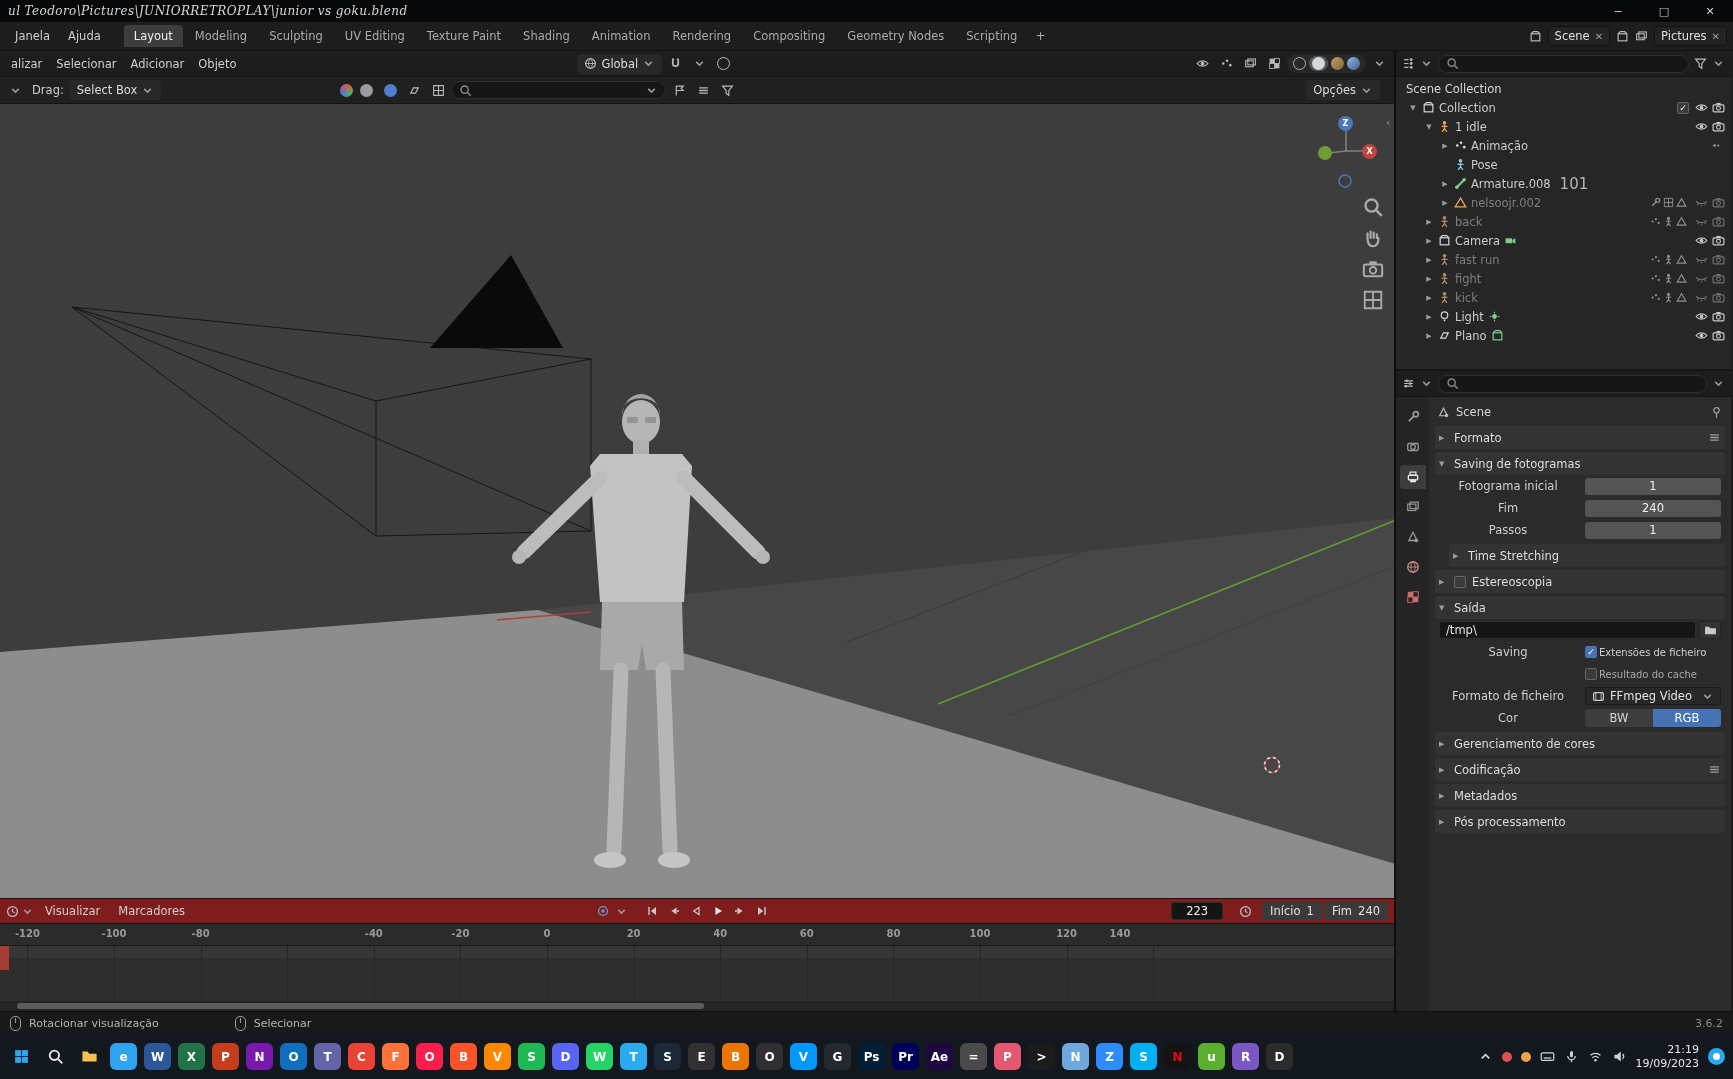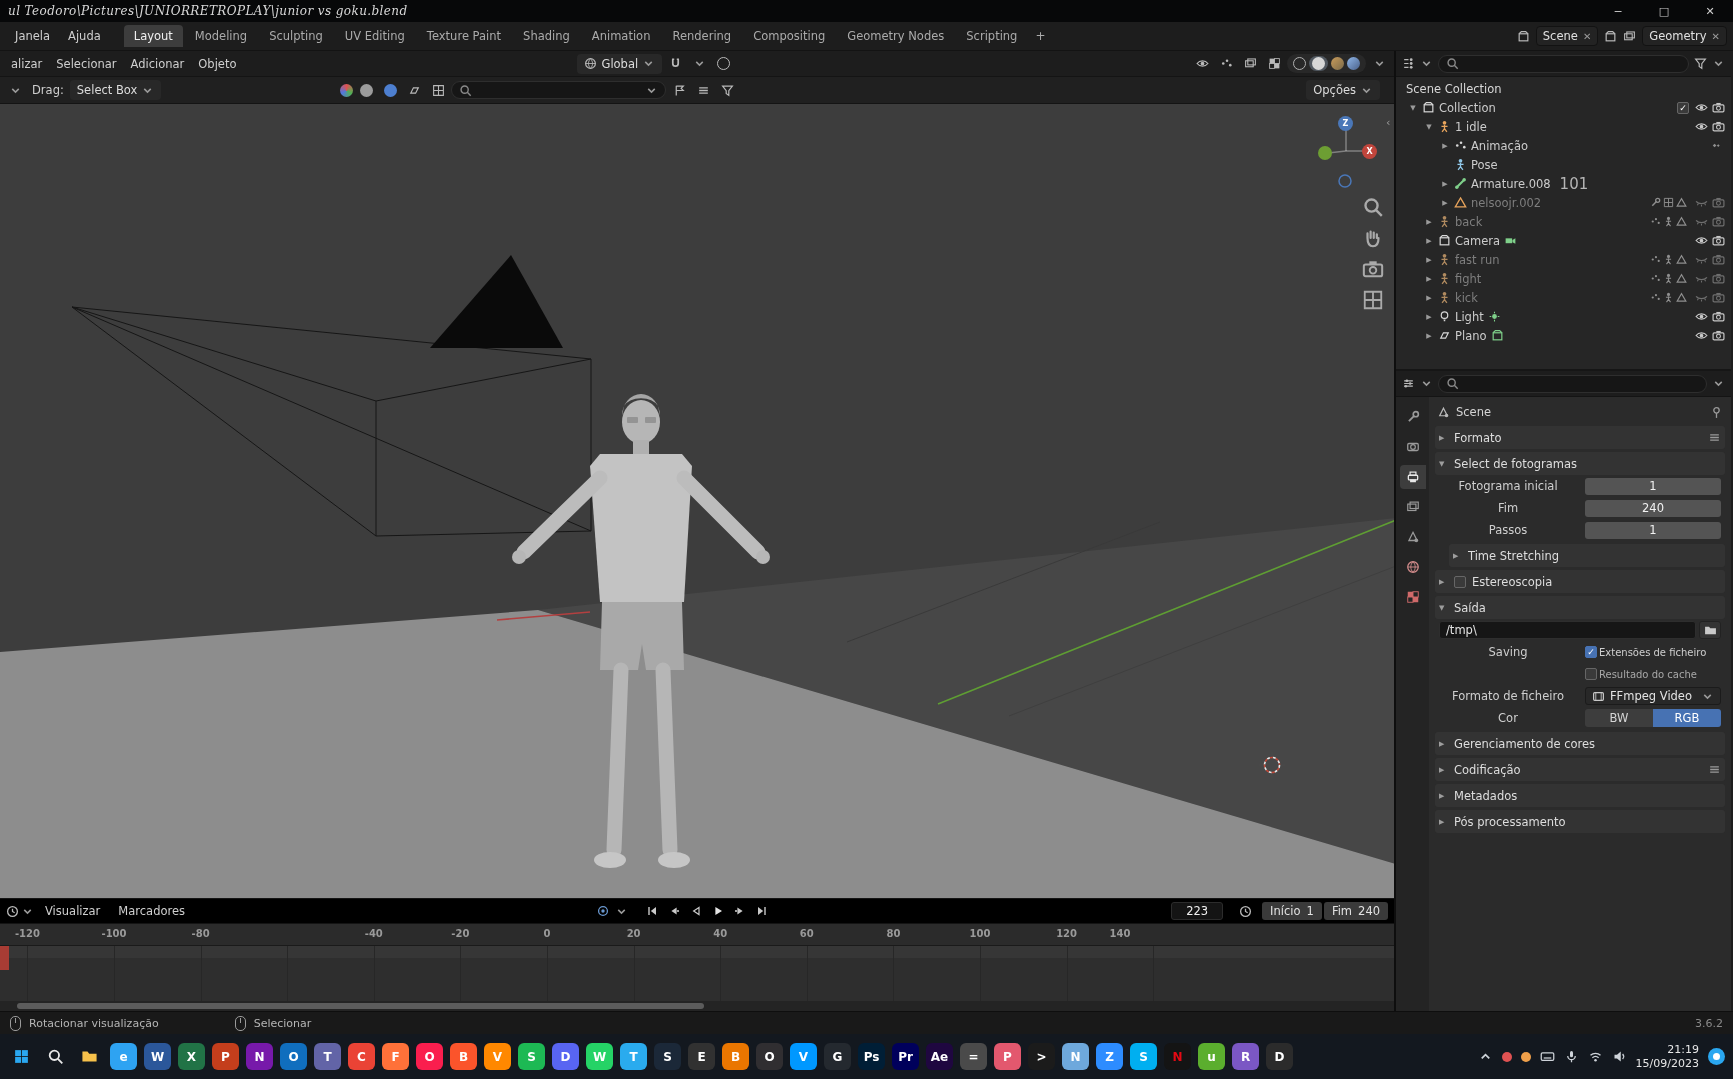--- a/index.html
+++ b/index.html
@@ -90,21 +90,21 @@
   .cblabel { font-size:10px; color:#cfcfcf; margin-left:2px; }
   .cblabel.gray { color:#a8a8a8; }
   .ddfield { flex:1; height:18px; background:#282828; border:1px solid #1b1b1b; border-radius:3px; display:flex; align-items:center; gap:5px; padding:0 6px; font-size:11.5px; color:#e2e2e2; }
   .seg { flex:1; display:flex; height:18px; border-radius:3px; overflow:hidden; }
   .seg > div { flex:1; display:flex; align-items:center; justify-content:center; font-size:11.5px; background:#3d3d3d; color:#d5d5d5; }
   .seg > div.on { background:#4772b3; color:#fff; }
   .subpanel { margin-left:14px; }
 
   
   .timeline { height:113px; display:flex; flex-direction:column; background:#2b2b2b; border-top:1px solid #151515; }
-  .tl-head { height:25px; background:#000000; border-bottom:1px solid #141414; display:flex; align-items:center; padding:0 6px; gap:2px; }
+  .tl-head { height:25px; background:#7f1d1d; border-bottom:1px solid #141414; display:flex; align-items:center; padding:0 6px; gap:2px; }
   .pb { width:20px; height:18px; display:flex; align-items:center; justify-content:center; border-radius:3px; }
   .pb svg { width:12px; height:12px; }
   .framefield { width:52px; height:18px; background:#141414; border:1px solid #2c2c2c; border-radius:3px; display:flex; align-items:center; justify-content:center; color:#f0f0f0; font-size:11.5px; }
   .rangefield { height:18px; background:#3a3a3a; border-radius:3px; display:flex; align-items:center; gap:6px; padding:0 8px; font-size:11.5px; color:#e2e2e2; }
   .tl-ruler { height:22px; position:relative; background:#2b2b2b; border-bottom:1px solid #1a1a1a;font-weight:bold; }
   .tick { position:absolute; top:4px; font-size:10px; color:#9a9a9a; transform:translateX(-50%); }
   .tl-tracks { flex:1; position:relative; background:#2e2e2e; }
   .track-top { height:12px; background:#363636; }
   .gridline { position:absolute; top:0; bottom:0; width:1px; background:#272727; }
   .playmark { position:absolute; left:0; top:0; width:9px; height:24px; background:#a83c34; }
@@ -177,21 +177,21 @@
             <path d="M2 3.5 L4 1.5 H8 L10 3.5" fill="none" stroke="#b9b9b9" stroke-width="1.1"></path>
           </svg>
         </span>
       <span class="icn mini" id="ic-vl">
           <svg viewBox="0 0 12 12">
             <rect x="1.5" y="3.5" width="7" height="5.5" fill="none" stroke="#b9b9b9" stroke-width="1"></rect>
             <rect x="3.5" y="1.8" width="7" height="5.5" fill="none" stroke="#b9b9b9" stroke-width="1"></rect>
           </svg>
         </span>
       <span class="widget">
-        <span class="txt">Geometry</span>
+        <span class="txt">Pictures</span>
         <span class="xglyph">✕</span>
       </span>
     </span>
   </div>
 
   <div class="main">
 
     <div class="left">
 
       <div class="vh rowA">
@@ -1130,21 +1130,21 @@
                   <span class="icn mini" id="ic-menu2">
                     <svg viewBox="0 0 12 12">
                       <path d="M2 3.5 H10 M2 6 H10 M2 8.5 H10" stroke="#9a9a9a" stroke-width="1.2"></path>
                     </svg>
                   </span>
                 </span>
             </div>
 
             <div class="phead">
               <span class="arrow">▼</span>
-                <span>Select de fotogramas</span>
+                <span>Saving de fotogramas</span>
             </div>
             <div id="frame-fields">
                 <div class="prow">
                   <span class="plabel">Fotograma inicial</span>
                   <span class="pfield">1</span>
                 </div>
                 <div class="prow">
                   <span class="plabel">Fim</span>
                   <span class="pfield">240</span>
                 </div>
@@ -1345,20 +1345,20 @@
           </svg>
         </span>
       <span class="icn" id="ic-spk">
           <svg viewBox="0 0 12 12">
             <path d="M2 4.5 H4 L7 2 V10 L4 7.5 H2 Z" fill="#ced3d9"></path>
             <path d="M8.5 4 a3 3 0 0 1 0 4" fill="none" stroke="#ced3d9" stroke-width="1"></path>
           </svg>
         </span>
       <span class="dt">
         <div>21:19</div>
-        <div>15/09/2023</div>
+        <div>19/09/2023</div>
       </span>
       <span class="notif">
           <i></i>
         </span>
     </span>
   </div>
 </div>
 
 </body></html>

